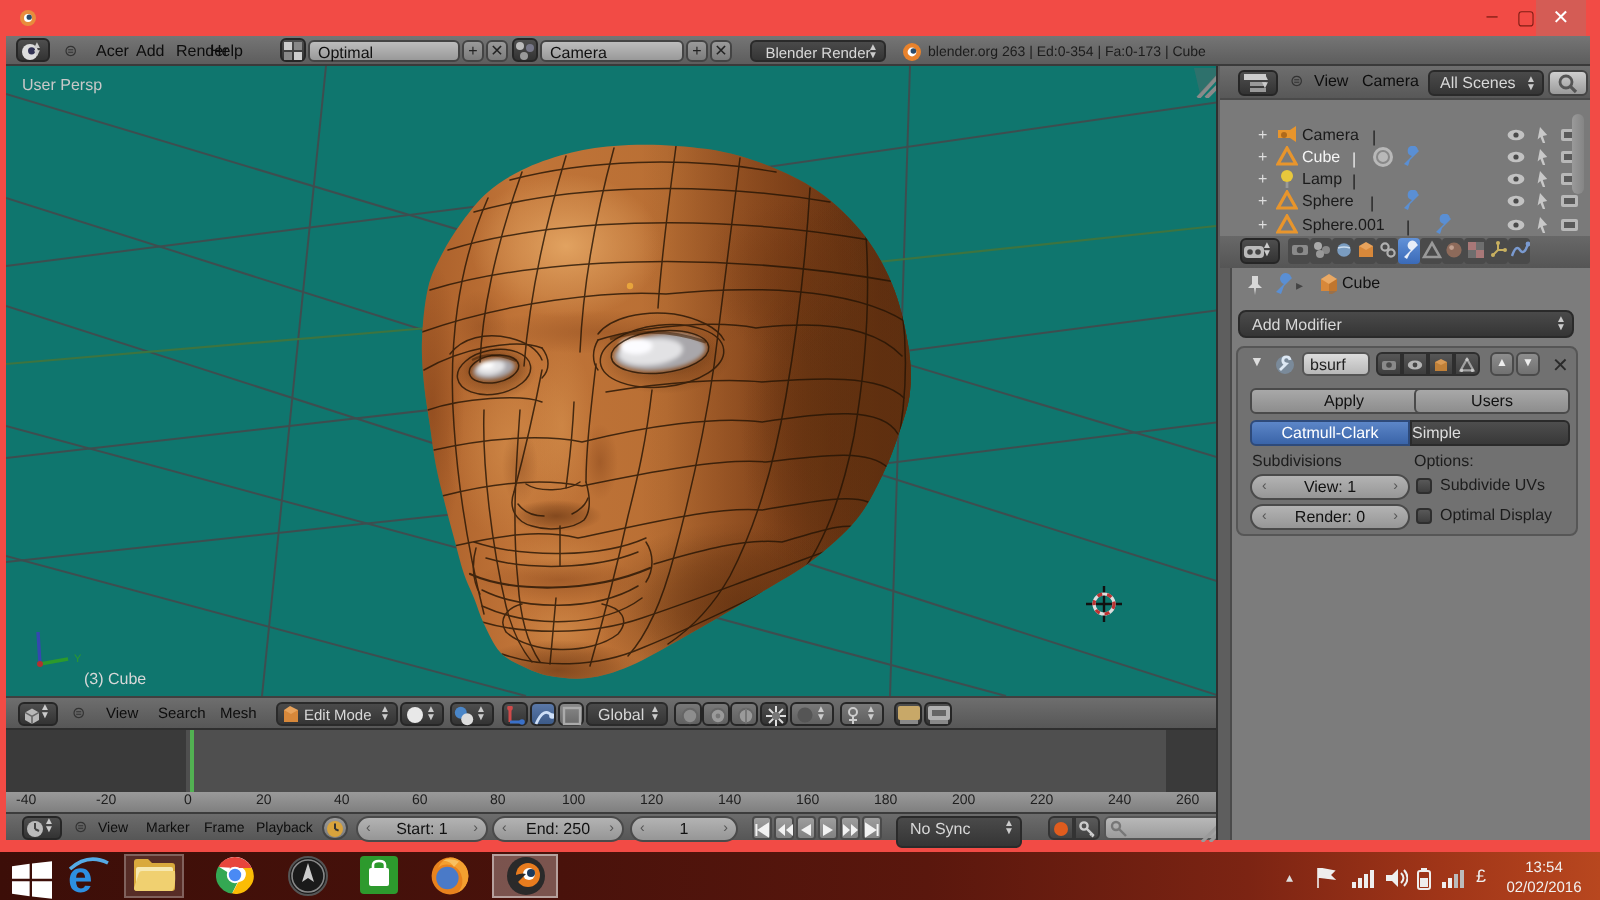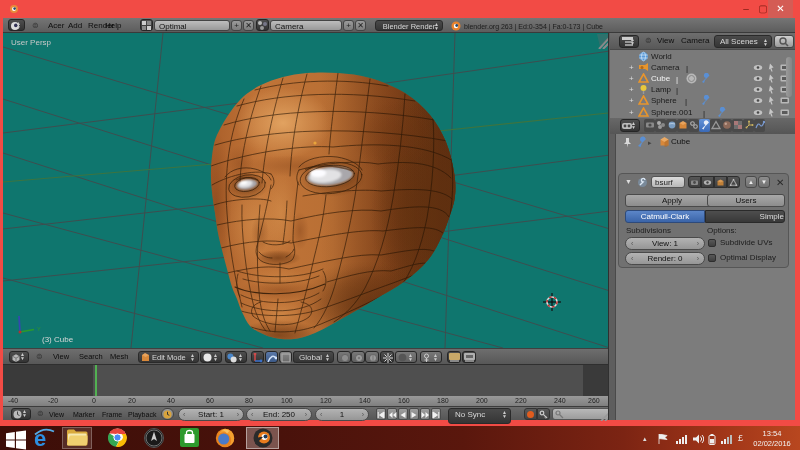--- a/index.html
+++ b/index.html
@@ -426,28 +426,20 @@
   <div class="abs menu txt" style="left:35px;color:#333">⊜</div>
   <div class="abs menu txt" style="left:47px">View</div>
   <div class="abs menu txt" style="left:71px">Camera</div>
   <div class="ddark" style="left:104px;top:2px;width:58px;height:13px;line-height:12px;text-align:left;padding-left:5px">All Scenes<div class="updn" style="top:2px">▲<br>▼</div></div>
   <div class="abs" style="left:164px;top:2px;width:20px;height:13px;background:linear-gradient(#cfcfcf,#9a9a9a);border:1px solid #444;border-radius:3px"><svg width="10" height="10" style="margin:1px 0 0 4px" viewBox="0 0 10 10">
         <circle cx="4" cy="4" r="3" fill="none" stroke="#555" stroke-width="1.4"></circle>
         <line x1="6.3" y1="6.3" x2="9" y2="9" stroke="#555" stroke-width="1.6"></line>
       </svg></div>
 </div>
 <div class="abs" id="outliner">
-  <div class="orow" style="top:1px">
-    <svg class="oic" style="left:28px" viewBox="0 0 11 11">
-        <circle cx="5.5" cy="5.5" r="4.4" fill="#5a9ad8"></circle>
-        <ellipse cx="5.5" cy="5.5" rx="2" ry="4.4" fill="none" stroke="#d8eaf8" stroke-width="0.7"></ellipse>
-        <path d="M1.3 4 H9.7 M1.3 7 H9.7" stroke="#d8eaf8" stroke-width="0.7"></path>
-      </svg>
-    <span class="txt" style="position:absolute;left:41px;top:2px">World</span>
-  </div>
   <div class="orow" style="top:12px">
     <span style="position:absolute;left:19px;top:1px;color:#ddd;font-size:8px">+</span>
     <svg class="oic" style="left:28px" viewBox="0 0 11 11">
         <path d="M1 3 h6 l3 -2 v8 l-3 -2 h-6 z" fill="#e8952c"></path>
         <circle cx="4" cy="5.5" r="1.5" fill="#b06a1a"></circle>
       </svg>
     <span class="txt" style="position:absolute;left:41px;top:2px">Camera</span>
       <span style="position:absolute;left:76px;top:2px">|</span>
     <svg class="eyec" style="left:143px" viewBox="0 0 10 9">
         <ellipse cx="5" cy="4.5" rx="4.2" ry="2.6" fill="#c2c2c2"></ellipse>
@@ -618,20 +610,21 @@
   <svg class="abs" style="left:26px;top:2px" width="12" height="12" viewBox="0 0 12 12">
       <path d="M2 10 L6 6 A2.8 2.8 0 1 1 9.5 2.5 L10 3 L6 7 L4.5 11 Z" fill="#5a8fd4"></path>
     </svg>
   <span class="abs" style="left:38px;top:5px;color:#444;font-size:7px">▸</span>
   <svg class="abs" style="left:49px;top:2px" width="11" height="11" viewBox="0 0 11 11">
       <rect x="1.5" y="3.5" width="8" height="6" fill="#d8883a"></rect>
       <path d="M1.5 3.5 L5.5 1 L9.5 3.5 L5.5 6 Z" fill="#eaa964"></path>
       <path d="M9.5 3.5 L9.5 9.5 L5.5 12 L5.5 6 Z" fill="#b06a28" opacity="0.6"></path>
     </svg>
   <span class="abs txt" style="left:61px;top:4px;font-size:8px;color:#111">Cube</span>
+  <div class="ddark" style="left:9px;top:21px;width:168px;height:14px;line-height:13px;text-align:left;padding-left:6px;border-radius:4px">Add Modifier<div class="updn" style="top:2px">▲<br>▼</div></div>
   <div class="abs" id="modpanel" style="left:8px;top:39px;width:171px;height:95px;background:#717171;border:1px solid #565656;border-radius:4px">
     <span class="abs" style="left:6px;top:4px;color:#ddd;font-size:7px">▼</span>
     <svg class="abs" style="left:18px;top:3px" width="11" height="11" viewBox="0 0 11 11">
         <circle cx="5.5" cy="5.5" r="4.5" fill="#7a8a9a"></circle>
         <path d="M3 8 L6 5 A1.8 1.8 0 1 1 8 3" stroke="#dde8f4" stroke-width="1.4" fill="none"></path>
       </svg>
     <div class="abs" style="left:32px;top:2px;width:34px;height:12px;background:linear-gradient(#dcdcdc,#b8b8b8);border:1px solid #555;border-radius:3px;color:#222;font-size:8px;line-height:11px;padding-left:3px">bsurf</div>
     <div class="abs" style="left:69px;top:2px;width:13px;height:12px;background:linear-gradient(#565656,#3e3e3e);border:1px solid #2e2e2e;border-radius:3px 0 0 3px"><svg width="9" height="9" style="margin:1px 0 0 1px" viewBox="0 0 9 9">
           <rect x="1" y="2.5" width="7" height="4.5" rx="1" fill="#8a8a8a"></rect>
           <circle cx="4.5" cy="4.5" r="1.4" fill="#4a4a4a"></circle>
@@ -649,21 +642,21 @@
           <circle cx="4.5" cy="1.8" r="0.8" fill="#c8c8c8"></circle>
           <circle cx="1.8" cy="7.2" r="0.8" fill="#c8c8c8"></circle>
           <circle cx="7.2" cy="7.2" r="0.8" fill="#c8c8c8"></circle>
         </svg></div>
     <div class="abs" style="left:126px;top:2px;width:12px;height:12px;background:linear-gradient(#8d8d8d,#717171);border:1px solid #4a4a4a;border-radius:3px;color:#eee;font-size:6px;text-align:center;line-height:11px">▲</div>
     <div class="abs" style="left:139px;top:2px;width:12px;height:12px;background:linear-gradient(#8d8d8d,#717171);border:1px solid #4a4a4a;border-radius:3px;color:#eee;font-size:6px;text-align:center;line-height:11px">▼</div>
     <span class="abs" style="left:157px;top:3px;color:#2a2a2a;font-size:10px">✕</span>
     <div class="btn" style="left:6px;top:20px;width:94px">Apply</div>
     <div class="btn" style="left:88px;top:20px;width:78px">Users</div>
     <div class="abs" style="left:6px;top:36px;width:80px;height:13px;background:linear-gradient(#5c86c8,#3a64a8);border:1px solid #2e4a7a;border-radius:3px 0 0 3px;color:#fff;font-size:8px;text-align:center;line-height:12px">Catmull-Clark</div>
-    <div class="abs" style="left:86px;top:36px;width:80px;height:13px;background:linear-gradient(#4e4e4e,#383838);border:1px solid #2a2a2a;border-radius:0 3px 3px 0;color:#ddd;font-size:8px;text-align:right;line-height:12px">Simple</div>
+    <div class="abs" style="left:86px;top:36px;width:80px;height:13px;background:linear-gradient(#4e4e4e,#383838);border:1px solid #2a2a2a;border-radius:0 3px 3px 0;color:#ddd;font-size:8px;text-align:left;line-height:12px">Simple</div>
     <span class="abs txt" style="left:7px;top:53px;color:#1c1c1c">Subdivisions</span>
     <span class="abs txt" style="left:88px;top:53px;color:#1c1c1c">Options:</span>
     <div class="pill" style="left:6px;top:63px;width:80px"><span style="position:absolute;left:5px;color:#555;font-size:7px">‹</span>View: 1<span style="position:absolute;right:5px;color:#555;font-size:7px">›</span></div>
     <div class="chk" style="left:89px;top:65px"></div>
     <span class="abs txt" style="left:101px;top:65px;color:#1c1c1c">Subdivide UVs</span>
     <div class="pill" style="left:6px;top:78px;width:80px"><span style="position:absolute;left:5px;color:#555;font-size:7px">‹</span>Render: 0<span style="position:absolute;right:5px;color:#555;font-size:7px">›</span></div>
     <div class="chk" style="left:89px;top:80px"></div>
     <span class="abs txt" style="left:101px;top:80px;color:#1c1c1c">Optimal Display</span>
   </div>
 </div>

